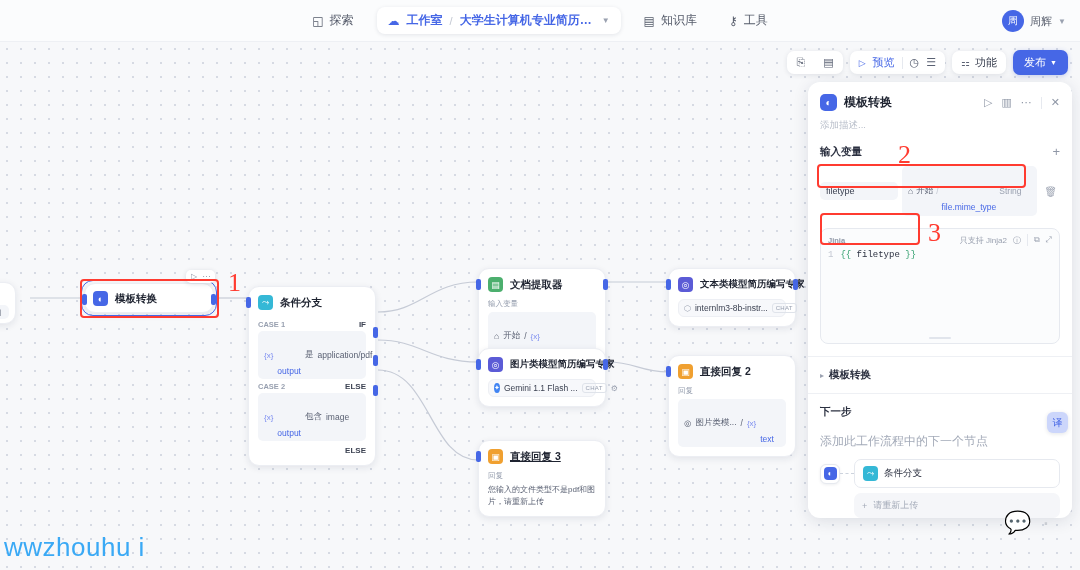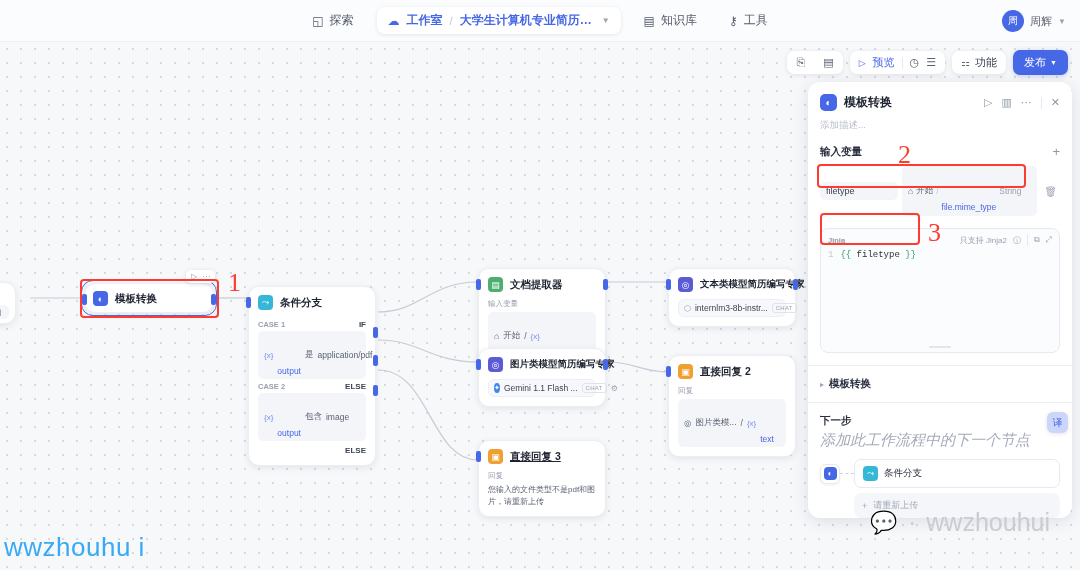--- a/index.html
+++ b/index.html
@@ -187,21 +187,21 @@
 
   .out-sec {
     margin-top: 12px; border-top: 1px solid #eef0f4; border-bottom: 1px solid #eef0f4;
     padding: 11px 12px; display: flex; align-items: center; gap: 5px;
   }
   .chev { font-size: 8px; color: #9aa1b0; }
   .out-title { font-size: 10.5px; font-weight: bold; color: #2b3040; }
 
   .next-sec { padding: 11px 12px 0 12px; }
   .next-title { font-size: 10.5px; font-weight: bold; color: #2b3040; }
-  .next-sub { font-size: 15px; color: #a3aab8; margin-top: 3px; font-style: italic; }
+  .next-sub { font-size: 12px; color: #a3aab8; margin-top: 14px; }
   .next-flow { display: flex; align-items: center; margin-top: 9px; gap: 0; }
   .next-srcico {
     width: 20px; height: 20px; border-radius: 6px; background: #fff;
     border: 1px solid #e6e9ef; display: flex; align-items: center; justify-content: center; flex: none;
     box-shadow: 0 1px 3px rgba(20,30,60,.07);
   }
   .next-dash { width: 14px; border-top: 1px dashed #cdd3dd; }
   .next-card {
     flex: 1; border: 1px solid #e6e9ef; border-radius: 7px; background: #fff;
     padding: 6px 8px; display: flex; align-items: center; gap: 6px;
@@ -526,16 +526,15 @@
   <div class="anno-box" style="left:817px; top:164px; width:209px; height:24px;"></div>
   <div class="anno-num" style="left:898px; top:140px;">2</div>
 
   <div class="anno-box" style="left:820px; top:213px; width:100px; height:32px;"></div>
   <div class="anno-num" style="left:928px; top:218px;">3</div>
 
   <div class="wm-left">wwzhouhu i</div>
   <div class="wm-right">
     <span style="font-size:22px;">💬</span>
     <span>·</span>
-    <span>wwzhouhui</span>
   </div>
 
 </div>
 
 </body></html>

